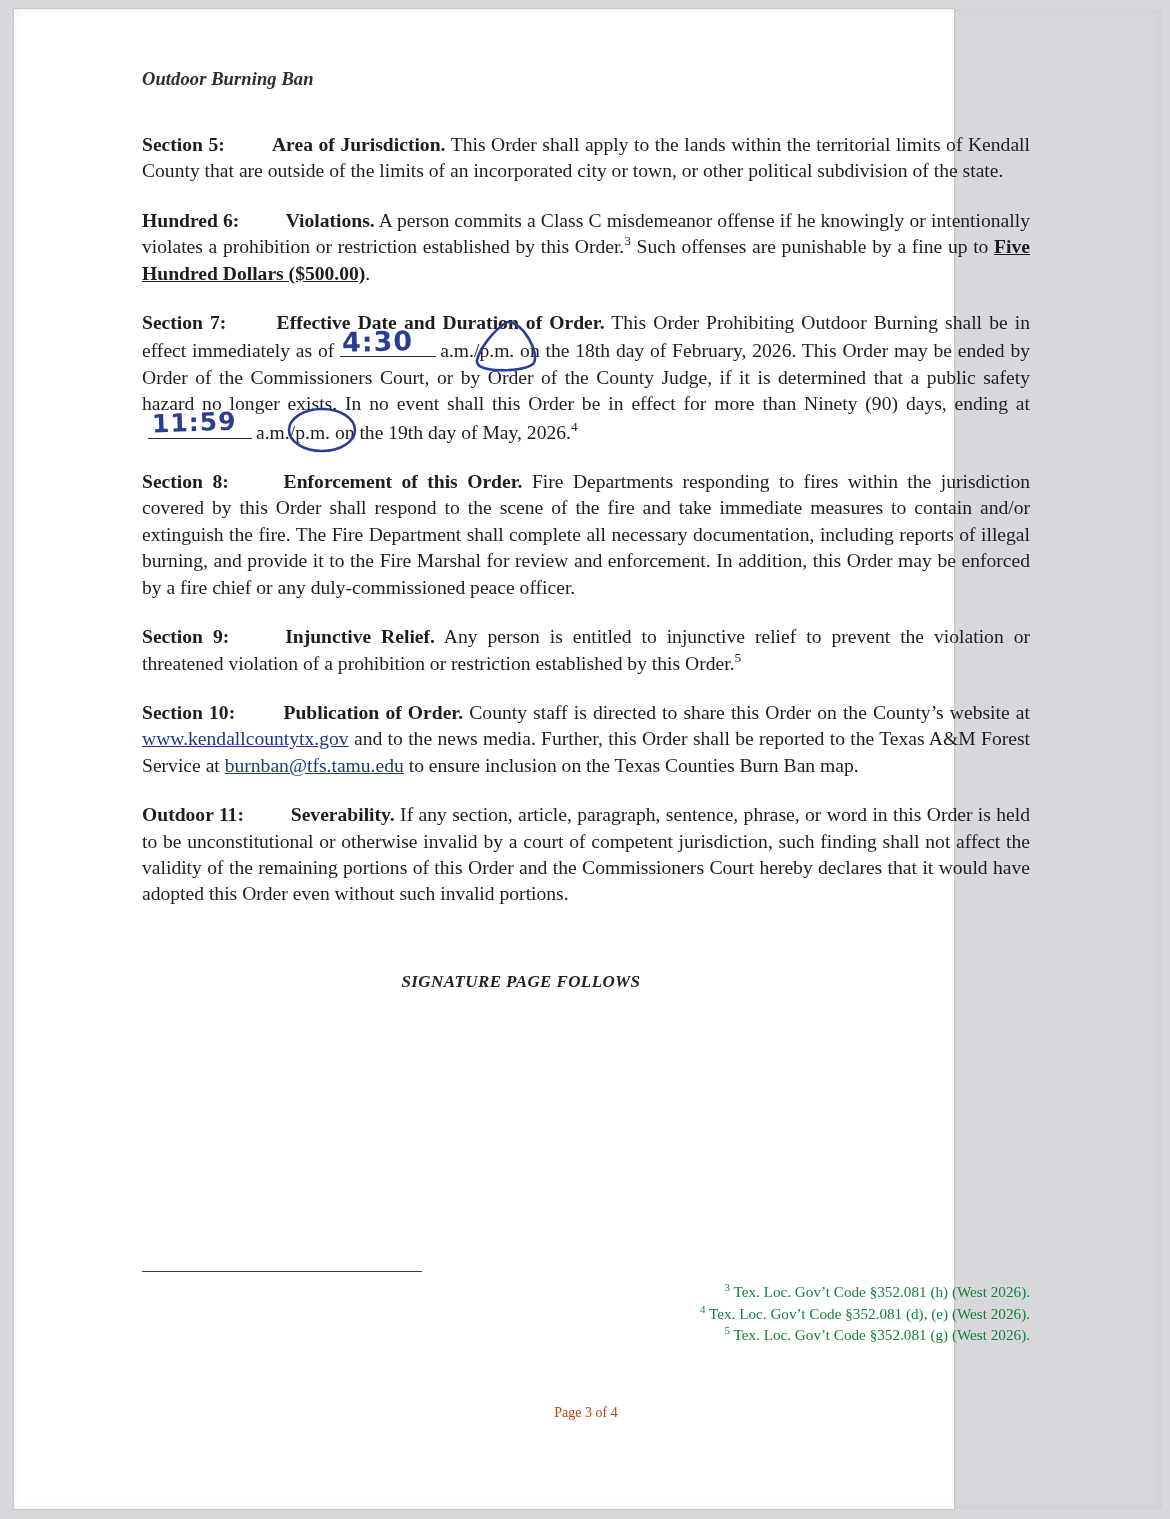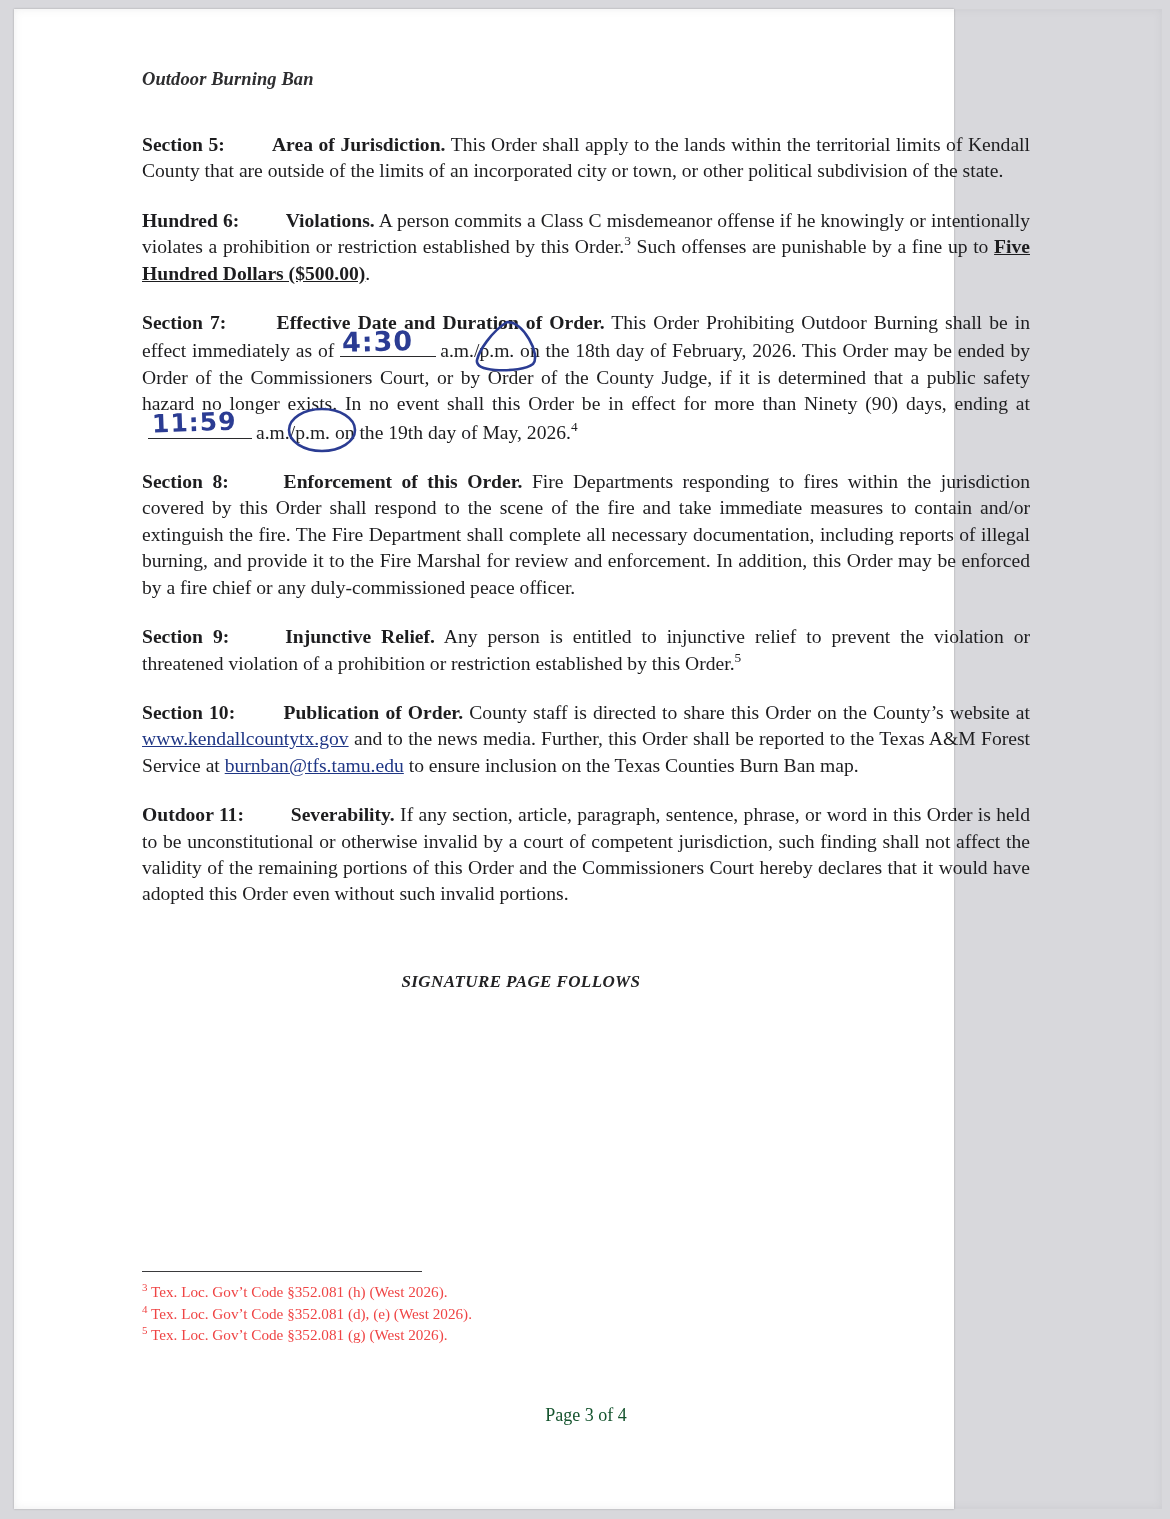--- a/index.html
+++ b/index.html
@@ -145,33 +145,34 @@
   }
   .fn-rule {
     width: 280px;
     height: 0;
     border-top: 1.5px solid #3a3a3c;
     margin-bottom: 9px;
   }
   .fn {
     font-size: 15.2px;
     line-height: 21.5px;
-    color: #ef4444;
+    color: #15803d;
     white-space: nowrap;
+    text-align: right;
   }
   .fn sup { font-size: 0.72em; }
 
   #page-footer {
     position: absolute;
     left: 128px;
     top: 1396px;
     width: 888px;
     text-align: center;
-    font-size: 18px;
-    color: #14532d;
+    font-size: 14px;
+    color: #c2410c;
     padding-right: 60px;
   }
 </style>
 </head>
 <body>
 
 <div id="page-sheet">
   <div id="page-edge-shadow"></div>
 
   <div id="content">

